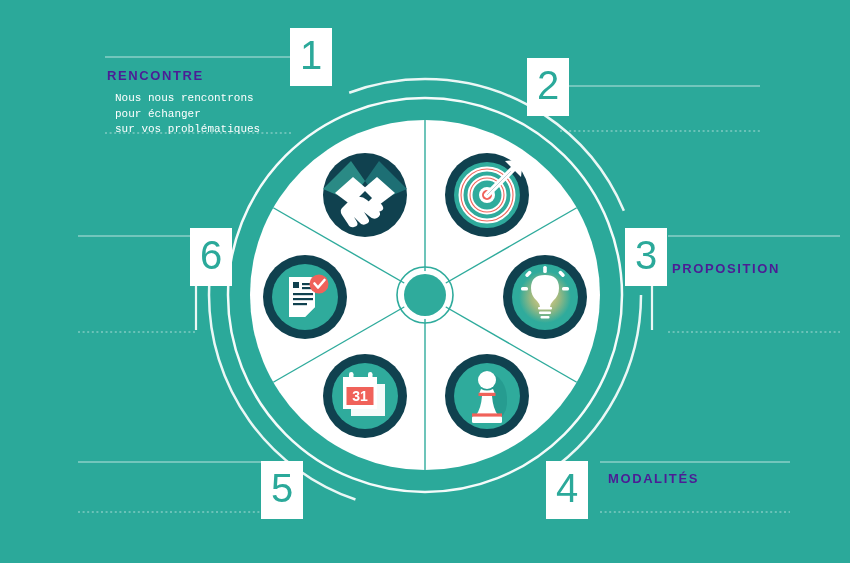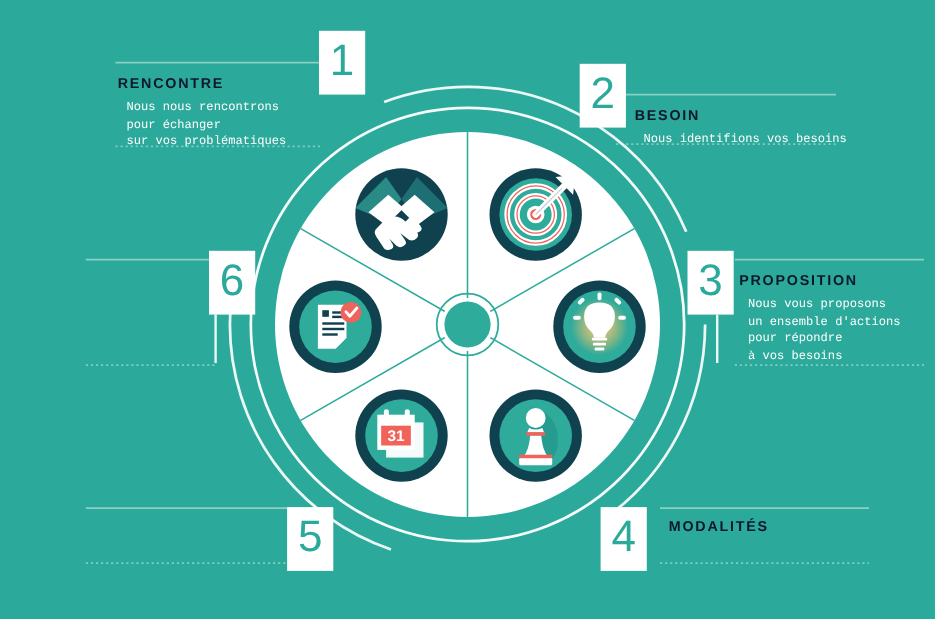--- a/index.html
+++ b/index.html
@@ -12,21 +12,21 @@
   #canvas{position:absolute;inset:0;width:850px;height:563px;}
   .svg-layer{position:absolute;left:0;top:0;width:850px;height:563px;}
 
   
   .step{position:absolute;}
   .step .title{
     font-family:"Liberation Sans", sans-serif;
     font-weight:bold;
     font-size:13px;
     letter-spacing:1.6px;
-    color:#0f172a;
+    color:#4c1d95;
     margin:0 0 2px 0;
     white-space:nowrap;
   }
   .step .desc{
     font-family:Liberation Mono, monospace;
     font-size:11px;
     line-height:15.5px;
     color:#ffffff;
     margin:8px;
     white-space:pre-line;
@@ -219,31 +219,23 @@
     <span>6</span>
   </div>
 
   <div class="step left" style="left:107px;top:68px;">
     <p class="title">RENCONTRE</p>
     <p class="desc">Nous nous rencontrons
 pour échanger
 sur vos problématiques</p>
   </div>
 
-  <div class="step right" style="left:577px;top:97px;">
-    <p class="title">BESOIN</p>
-    <p class="desc">Nous identifions vos besoins</p>
-  </div>
-
-  <div class="step right" style="left:672px;top:247px;">
+
+  <div class="step right" style="left:672px;top:261px;">
     <p class="title">PROPOSITION</p>
-    <p class="desc">Nous vous proposons
-un ensemble d'actions
-pour répondre
-à vos besoins</p>
   </div>
 
   <div class="step right" style="left:608px;top:471px;">
     <p class="title">MODALITÉS</p>
   </div>
 
 
 
 </div>
 

